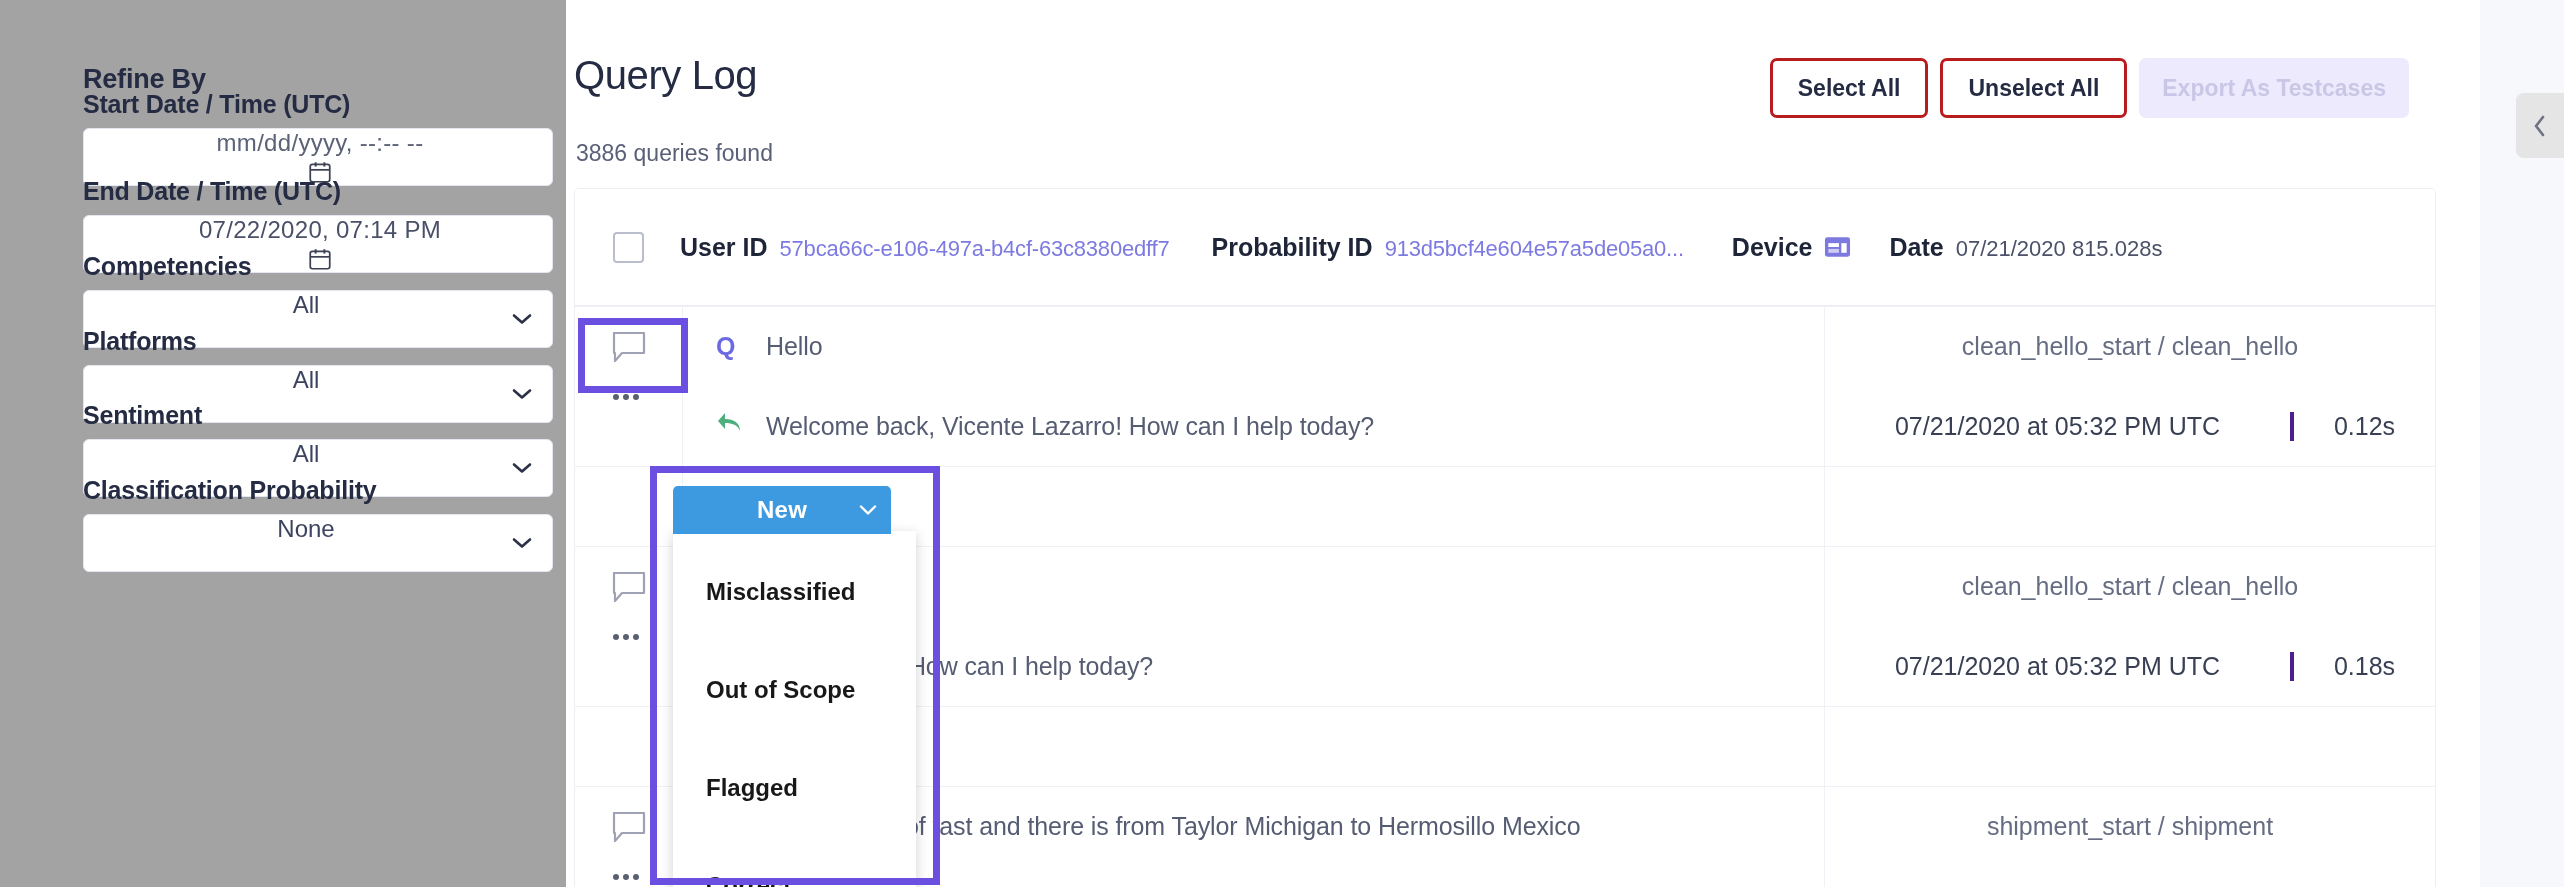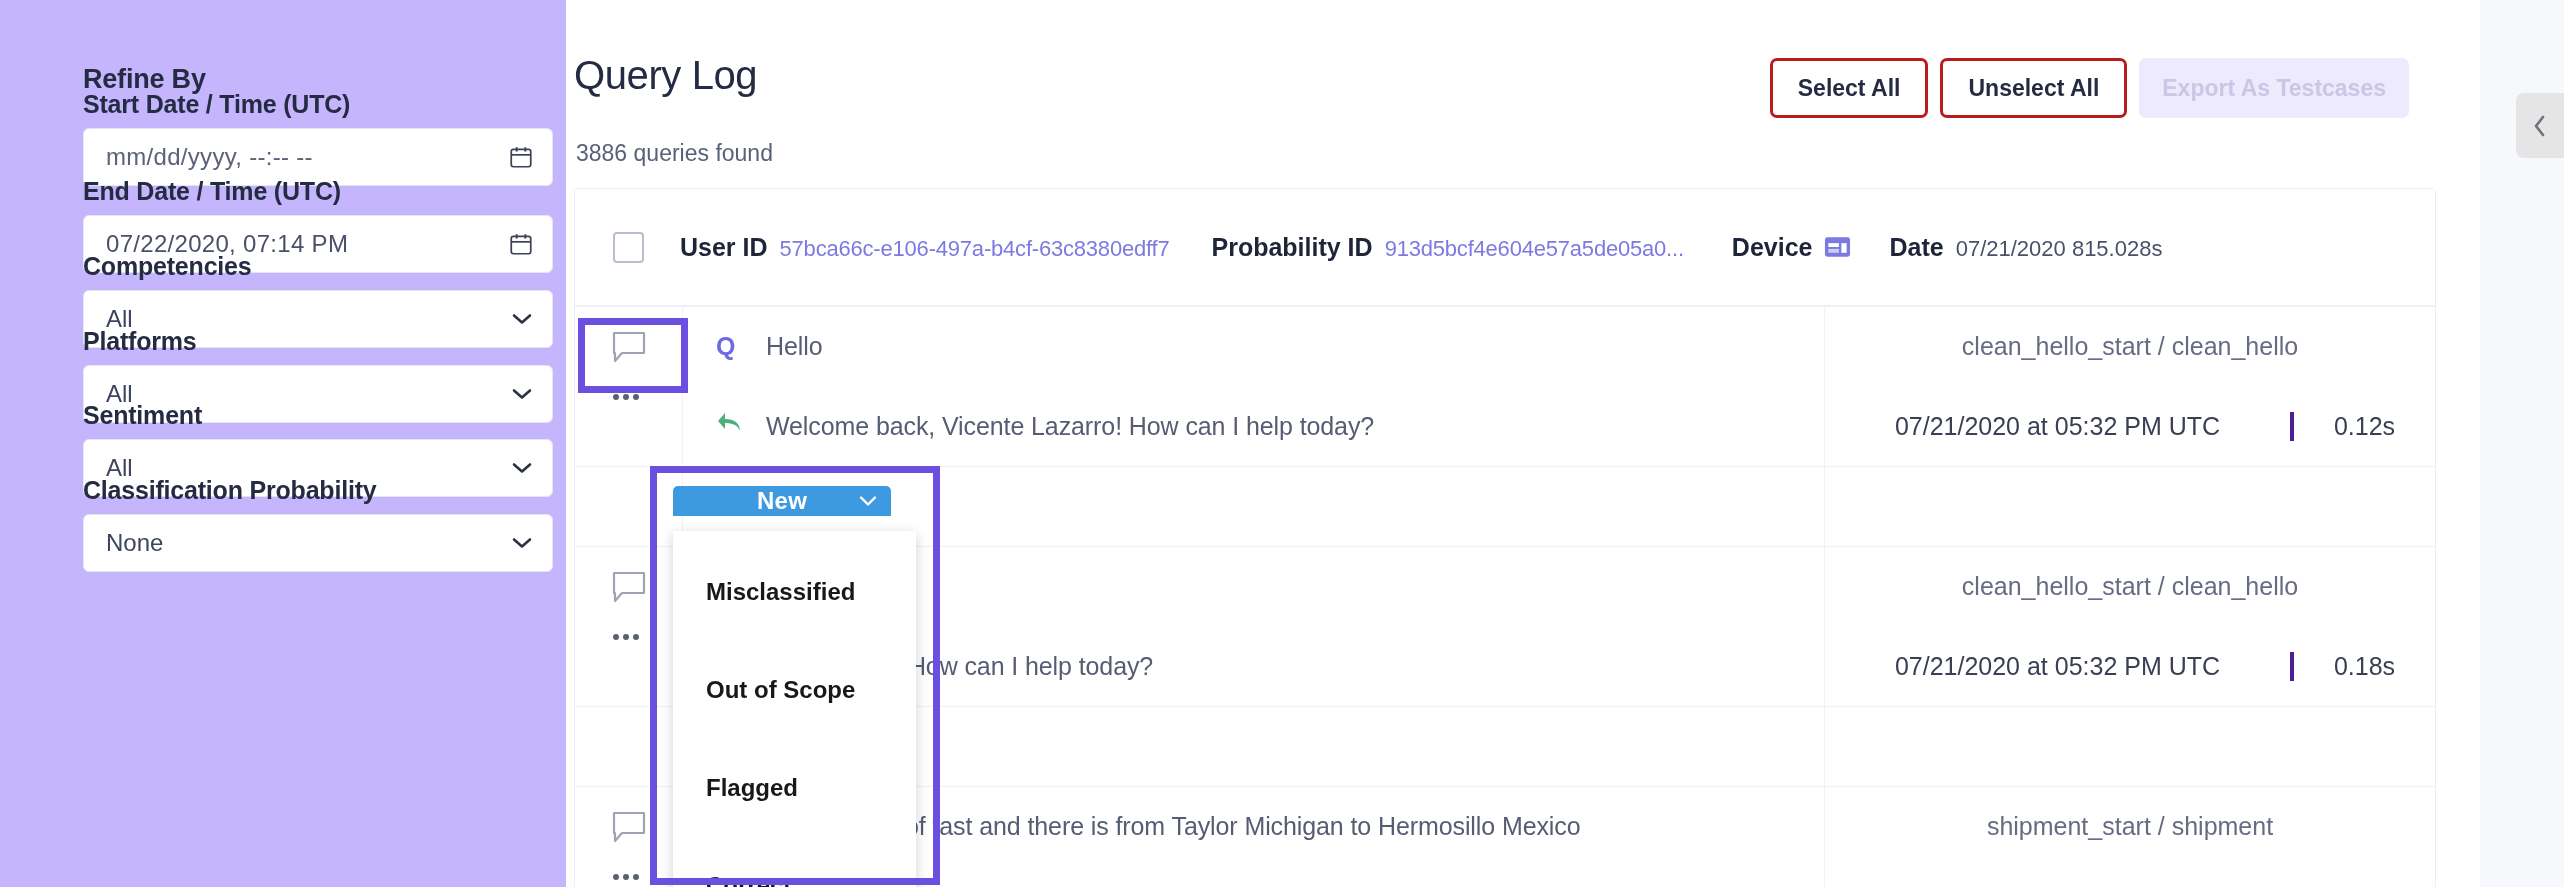--- a/index.html
+++ b/index.html
@@ -14,21 +14,21 @@
     position: relative;
     width: 2564px; height: 887px;
     background: #ffffff;
   }
 
   
   .sidebar {
     position: absolute;
     left: 0; top: 0;
     width: 566px; height: 887px;
-    background: #c4b5fd;
+    background: #a3a3a3;
     padding: 0;
   }
   .sidebar-title {
     position: absolute;
     left: 83px; top: 64px;
     font-size: 27px;
     font-weight: bold;
     color: #242b42;
     letter-spacing: -0.2px;
   }
@@ -45,20 +45,21 @@
     position: relative;
     height: 58px;
     border: 1px solid #e3e6ef;
     border-radius: 6px;
     background: #ffffff;
     display: flex;
     align-items: center;
     padding: 0 18px 0 22px;
     font-size: 24px;
     color: #3d4460;
+    flex-direction: column;
   }
   .filter-control.date .val { flex: 1; color: #4a5068; letter-spacing: 0.3px; }
   .filter-control.date .val.placeholder { color: #5c6277; }
   .cal-icon { width: 26px; height: 26px; flex: 0 0 auto; }
   .filter-control.select { padding-right: 46px; }
   .filter-control.select .val { flex: 1; }
 
   
   .main {
     position: absolute;
@@ -227,21 +228,21 @@
   .dropdown {
     position: absolute;
     left: 673px; top: 486px;
     width: 243px;
     z-index: 35;
   }
   .dd-new {
     position: absolute;
     left: 0; top: 0;
     width: 218px;
-    height: 30px;
+    height: 48px;
     background: #3d9ae0;
     border-radius: 5px 5px 0 0;
     display: flex; align-items: center; justify-content: center;
     color: #ffffff;
     font-size: 24px;
     font-weight: bold;
     letter-spacing: 0.3px;
     z-index: 2;
   }
   .dd-new .chev { position: absolute; right: 14px; top: 50%; transform: translateY(-50%); }

